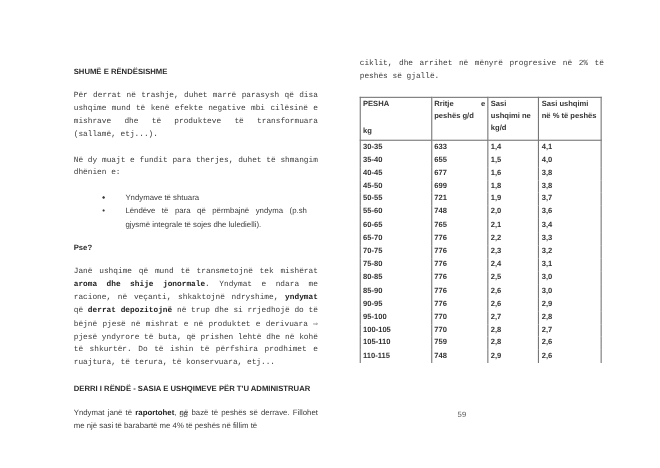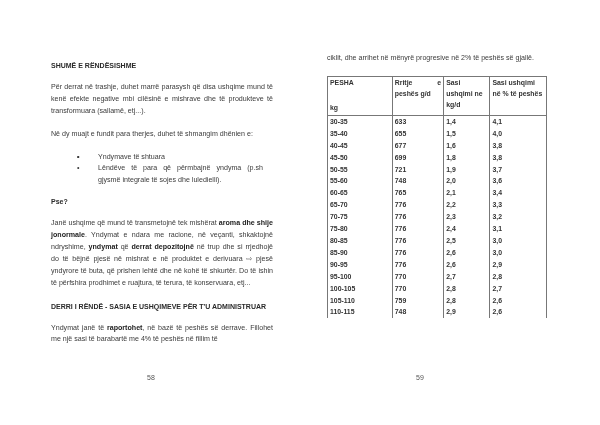--- a/index.html
+++ b/index.html
@@ -1,25 +1,25 @@
 <!DOCTYPE html>
 <html><head>
 <meta charset="utf-8">
 <style>
   html, body { margin:0; padding:0; background:#ffffff; }
   body { width:600px; height:425px; position:relative; overflow:hidden;
          font-family:"Liberation Sans", sans-serif; color:#3a3a3a; }
   .page { position:absolute; top:0; height:425px; }
-  .page.left { left:0; width:300px; }
+  .page.left { left:16px; width:300px; }
   .page.right { left:300px; width:300px; }
   .col-left { position:absolute; left:51px; top:60px; width:222px; font-size:7.1px; line-height:11.9px; }
   .col-right { position:absolute; left:27px; top:53px; width:222px; font-size:7.1px; line-height:11.9px; }
   p { margin:0; text-align:justify; }
   .heading { font-weight:bold; color:#2a2a2a; margin-bottom:10px; font-size:7px; }
-  .gap { margin-bottom:11px; }
+  .gap { margin-bottom:11px;font-family:Liberation Mono, monospace; }
   ul { margin:0 0 9px 0; padding:0 0 0 47px; list-style:none; }
   ul li { position:relative; text-align:justify; padding-right:10px; }
   ul li .bullet { position:absolute; left:-21px; top:0; }
   b { color:#222; }
   .pagenum { position:absolute; top:374px; font-size:7px; color:#555; }
   .left .pagenum { left:147px; }
   .right .pagenum { left:116px; }
   table { border-collapse:collapse; width:220px; font-size:6.9px; margin-top:7px; }
   th, td { border-left:0.8px solid #777; border-right:0.8px solid #777; padding:0 2px; text-align:left; vertical-align:top; }
   th { font-weight:bold; border-top:0.8px solid #777; border-bottom:0.8px solid #777; height:38px; line-height:11px; color:#333; }

